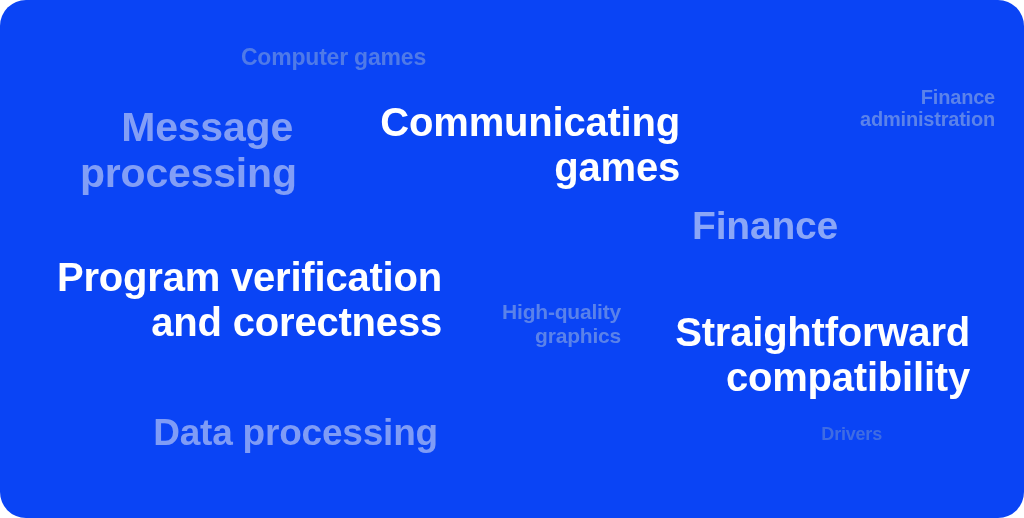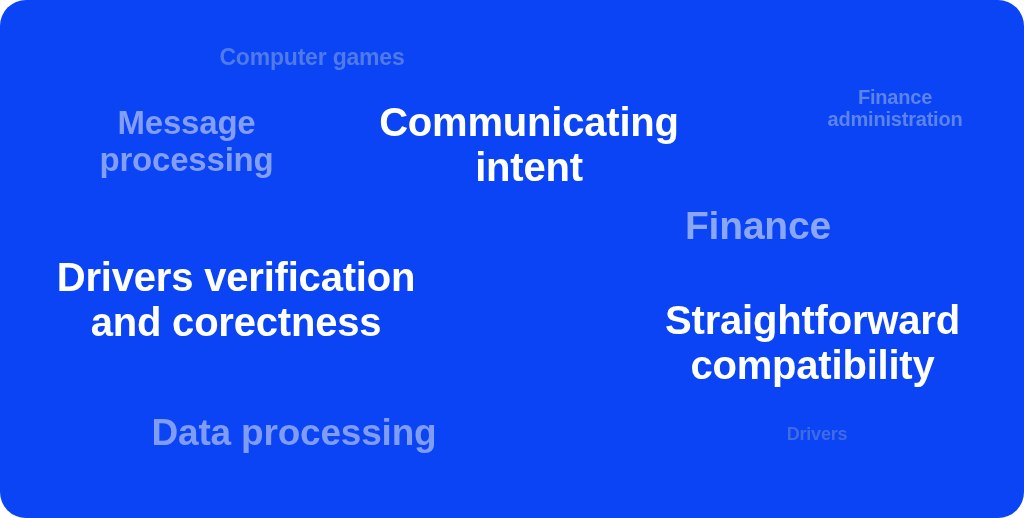--- a/index.html
+++ b/index.html
@@ -19,43 +19,43 @@
     width: 1024px;
     height: 518px;
     background: #0a44f5;
     border-radius: 26px;
     overflow: hidden;
   }
   .word {
     position: absolute;
     font-family: "Liberation Sans", sans-serif;
     font-weight: 700;
-    text-align: center;
+    text-align: right;
     line-height: 1.12;
     white-space: pre-line;
     letter-spacing: -0.2px;
     -webkit-font-smoothing: antialiased;
   }
 
   
   .w-communicating-intent {
     left: 378px;  top: 100px;  width: 302px;
     font-size: 40px;  color: #ffffff;
   }
   .w-program-verification {
     left: 30px;   top: 255px;  width: 412px;
     font-size: 40px;  color: #ffffff;
   }
   .w-straightforward {
-    left: 655px;  top: 298px;  width: 315px;
+    left: 655px;  top: 310px;  width: 315px;
     font-size: 40px;  color: #ffffff;
   }
   .w-message-processing {
     left: 80px;   top: 105px;  width: 213px;
-    font-size: 33px;  color: #829ef6;
+    font-size: 41px;  color: #829ef6;
   }
   .w-data-processing {
     left: 150px;  top: 412px;  width: 288px;
     font-size: 37px;  color: #7f9cf6;
   }
   .w-finance {
     left: 678px;  top: 204px;  width: 160px;
     font-size: 39px;  color: #8aa6f7;
   }
   .w-computer-games {
@@ -79,30 +79,32 @@
 <body>
 
 <div id="wordcloud-canvas">
 
   <span class="word w-computer-games">Computer games</span>
 
   <span class="word w-message-processing">Message
 processing</span>
 
   <span class="word w-communicating-intent">Communicating
-intent</span>
+games</span>
 
   <span class="word w-system-administration">Finance
 administration</span>
 
   <span class="word w-finance">Finance</span>
 
-  <span class="word w-program-verification">Drivers verification
+  <span class="word w-program-verification">Program verification
 and corectness</span>
 
+  <span class="word w-high-quality-graphics">High-quality
+graphics</span>
 
   <span class="word w-straightforward">Straightforward
 compatibility</span>
 
   <span class="word w-data-processing">Data processing</span>
 
   <span class="word w-drivers">Drivers</span>
 
 </div>
 

